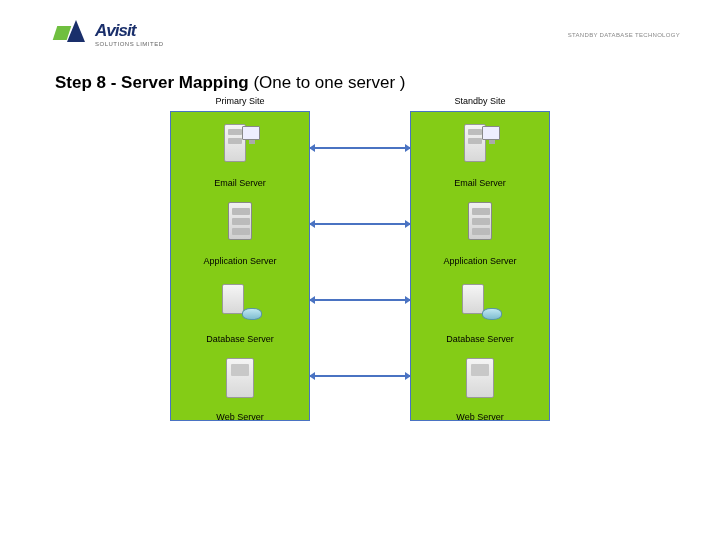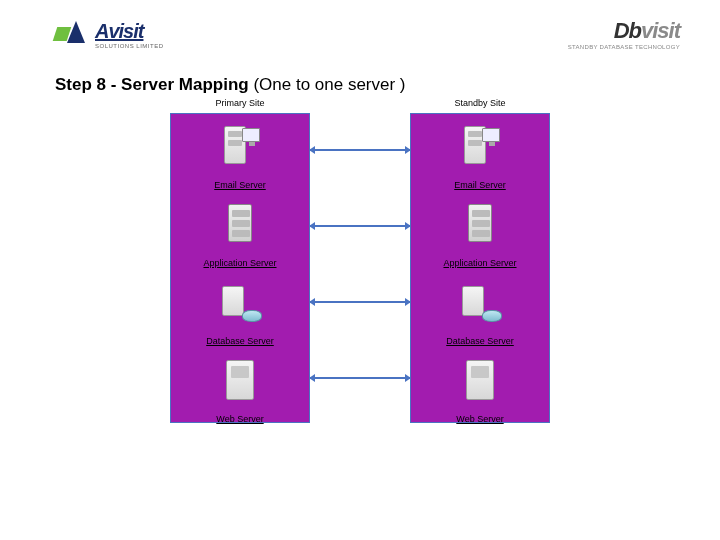--- a/index.html
+++ b/index.html
@@ -24,21 +24,21 @@
       content: ""; position: absolute; left: 0; top: 6px;
       width: 14px; height: 14px; background: #6fbf3f;
       transform: skewX(-18deg);
     }
     .logo-left .mark::after {
       content: ""; position: absolute; left: 12px; top: 0;
       width: 18px; height: 22px; background: #1a2f6b;
       clip-path: polygon(50% 0, 100% 100%, 0 100%);
     }
     .logo-left .text { display: flex; flex-direction: column; line-height: 1; }
-    .logo-left .brand { font-size: 20px; font-weight: bold; font-style: italic; color: #1a2f6b; letter-spacing: -1px; text-decoration: underline; }
+    .logo-left .brand { font-size: 17px; font-weight: bold; font-style: italic; color: #1a2f6b; letter-spacing: -1px; }
     .logo-left .tag { font-size: 6px; color: #666; letter-spacing: 0.5px; margin-top: 2px; }
     .logo-right { text-align: right; line-height: 1; }
     .logo-right .brand { font-size: 22px; font-weight: bold; font-style: italic; letter-spacing: -1px; }
     .logo-right .db { color: #333; }
     .logo-right .visit { color: #8a8a8a; }
     .logo-right .tag { font-size: 6px; color: #888; letter-spacing: 0.3px; margin-top: 2px; }
     .content { padding: 15px 55px 0 55px; }
     .title { font-size: 17px; color: #000; margin-bottom: 18px; }
     .title .bold { font-weight: bold; }
     .subtitle { font-size: 16px; color: #000; line-height: 1.3; }
@@ -47,22 +47,21 @@
       position: relative;
       width: 380px;
       height: 320px;
       margin: 18px auto 0;
     }
     .site-box {
       position: absolute;
       top: 0;
       width: 140px;
       border: 1.5px solid #4a73c2;
-      background: #a21caf;
-      text-decoration: underline;
+      background: #84cc16;
     }
     .site-box.primary { left: 0; height: 310px; }
     .site-box.standby { right: 0; height: 310px; }
     .site-label {
       position: absolute; top: -16px; left: 0; right: 0;
       text-align: center; font-size: 9px; color: #000;
     }
     .server {
       display: flex; flex-direction: column; align-items: center;
       padding: 8px 0 2px;
@@ -157,23 +156,20 @@
 
 <div class="header">
   <div class="logo-left">
     <div class="mark"></div>
     <div class="text">
       <span class="brand">Avisit</span>
       <span class="tag">SOLUTIONS LIMITED</span>
     </div>
   </div>
   <div class="logo-right">
-    <div class="brand">
-      <span class="db">Db</span><span class="visit">visit</span>
-    </div>
     <div class="tag">STANDBY DATABASE TECHNOLOGY</div>
   </div>
 </div>
 
 <div class="content">
   <p class="title">
     <span class="bold">Step 8 - Server Mapping</span><span> (One to one server )</span>
   </p>
 
   <div class="diagram">

